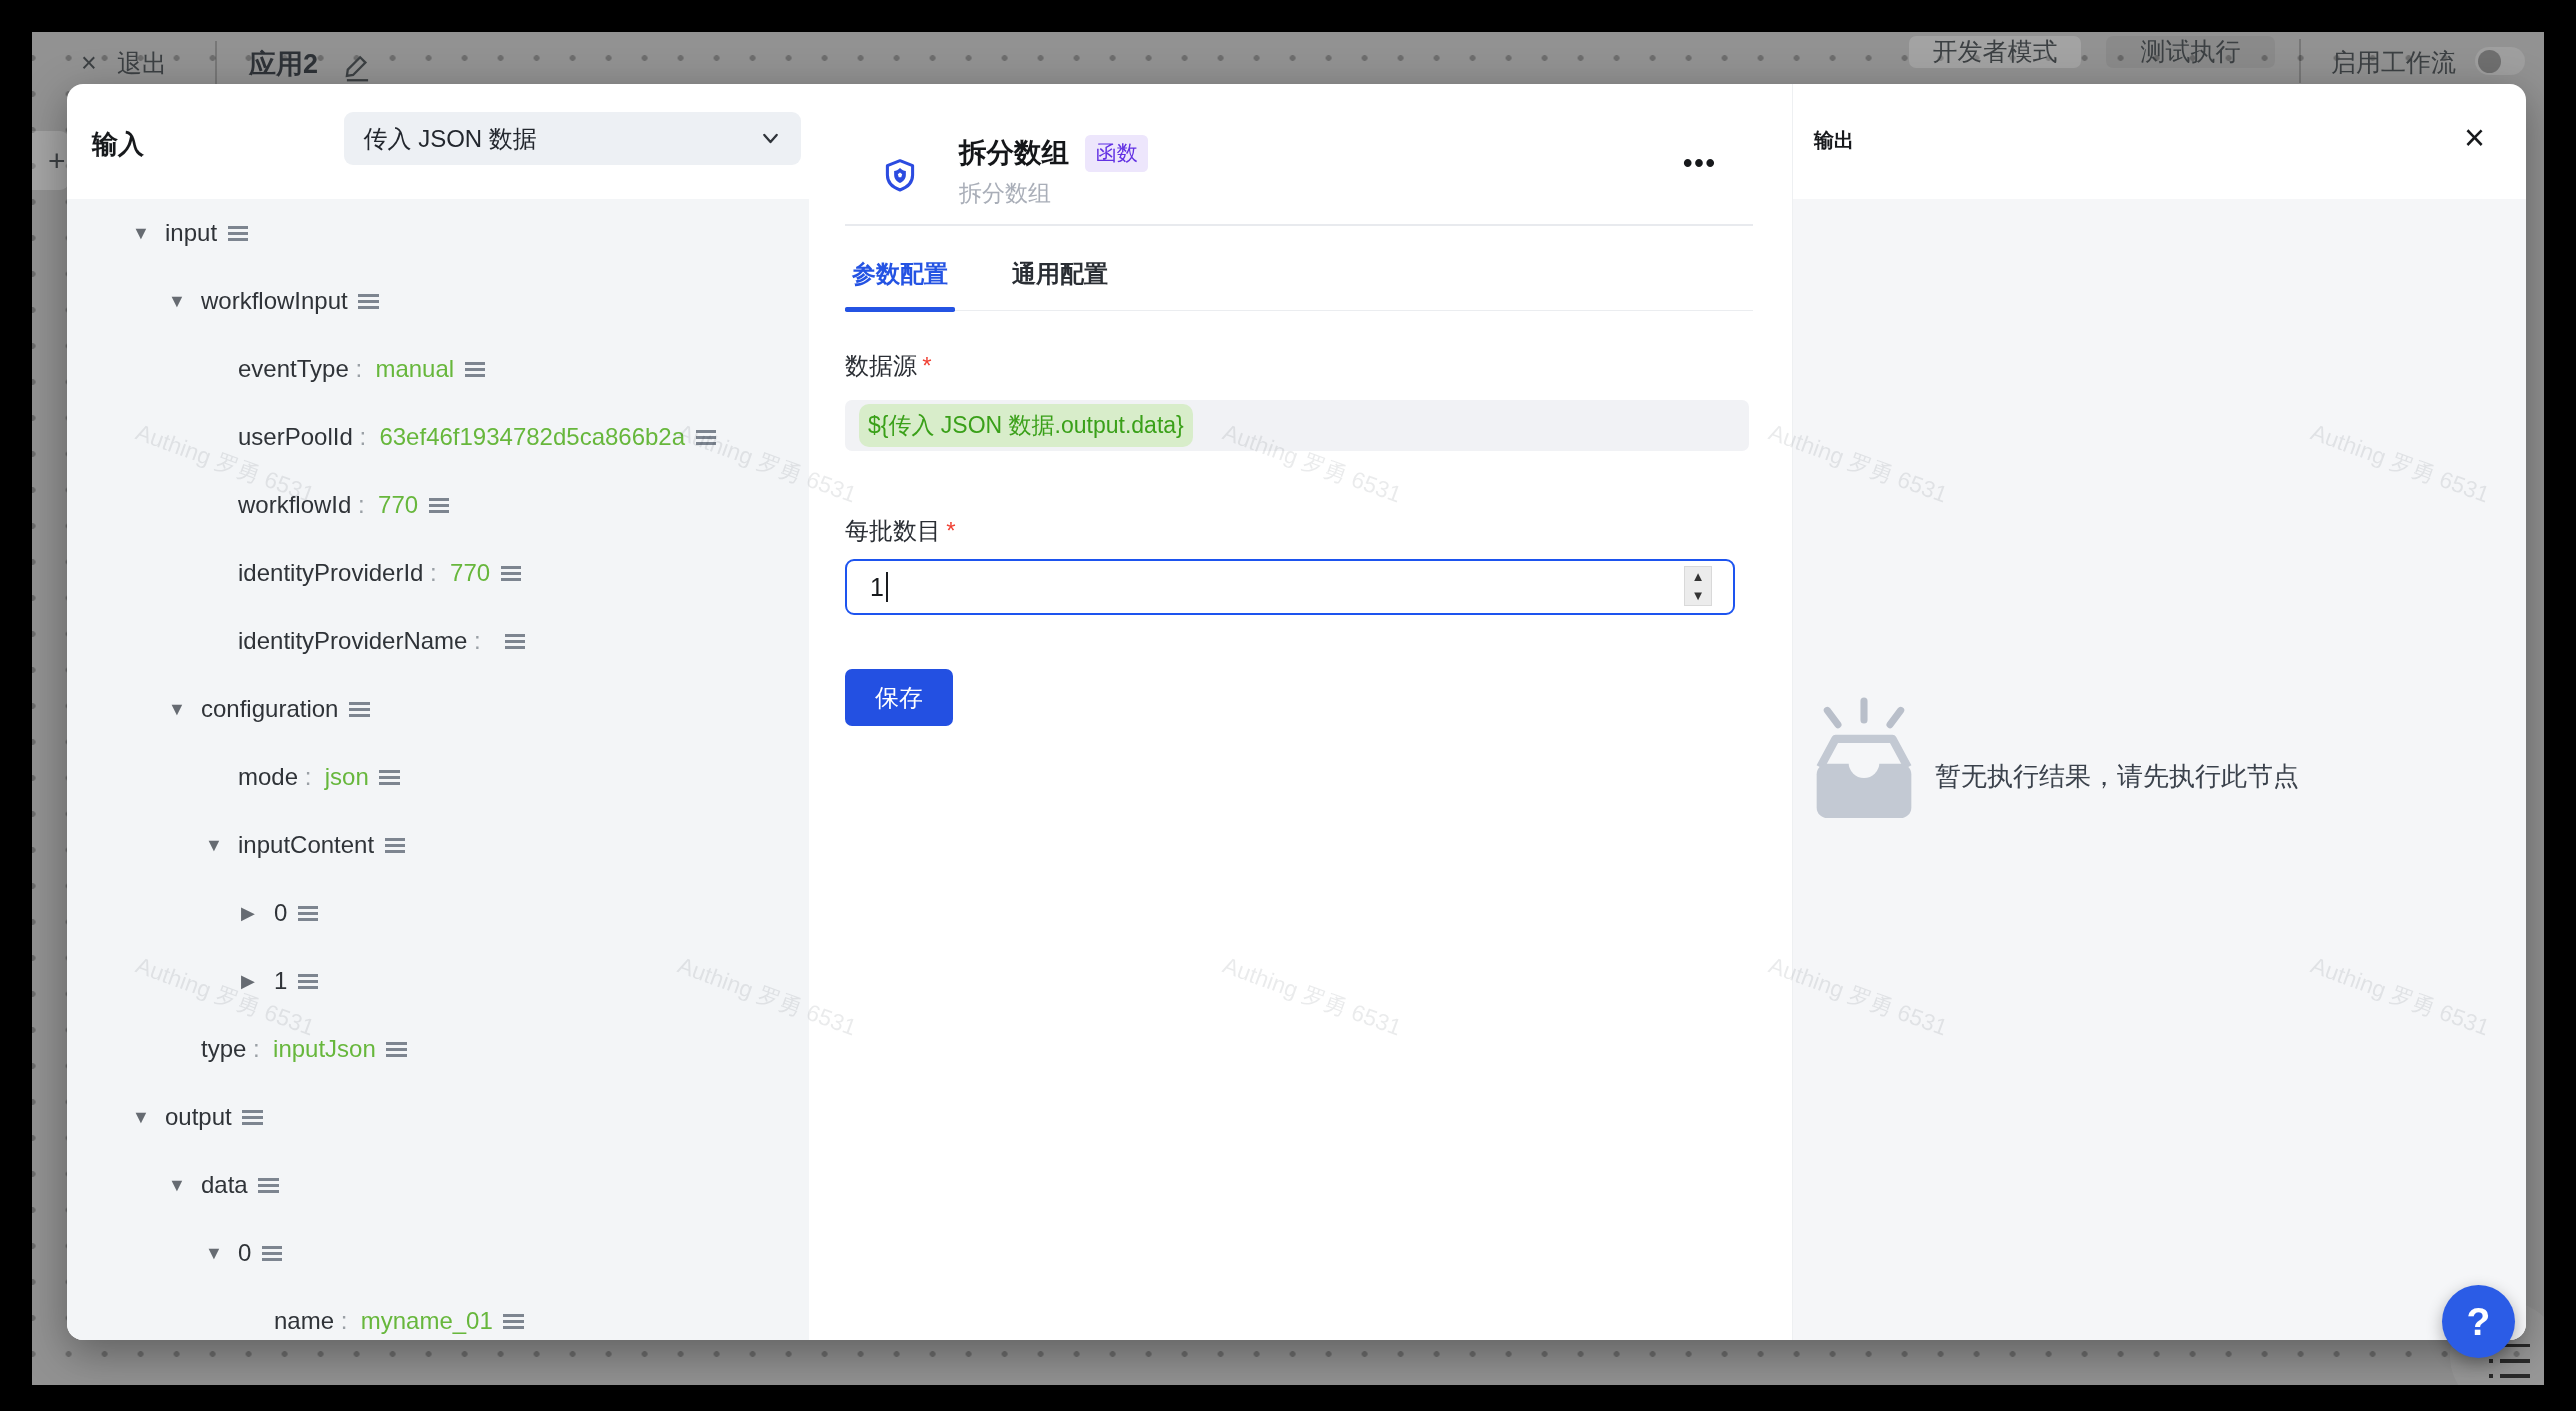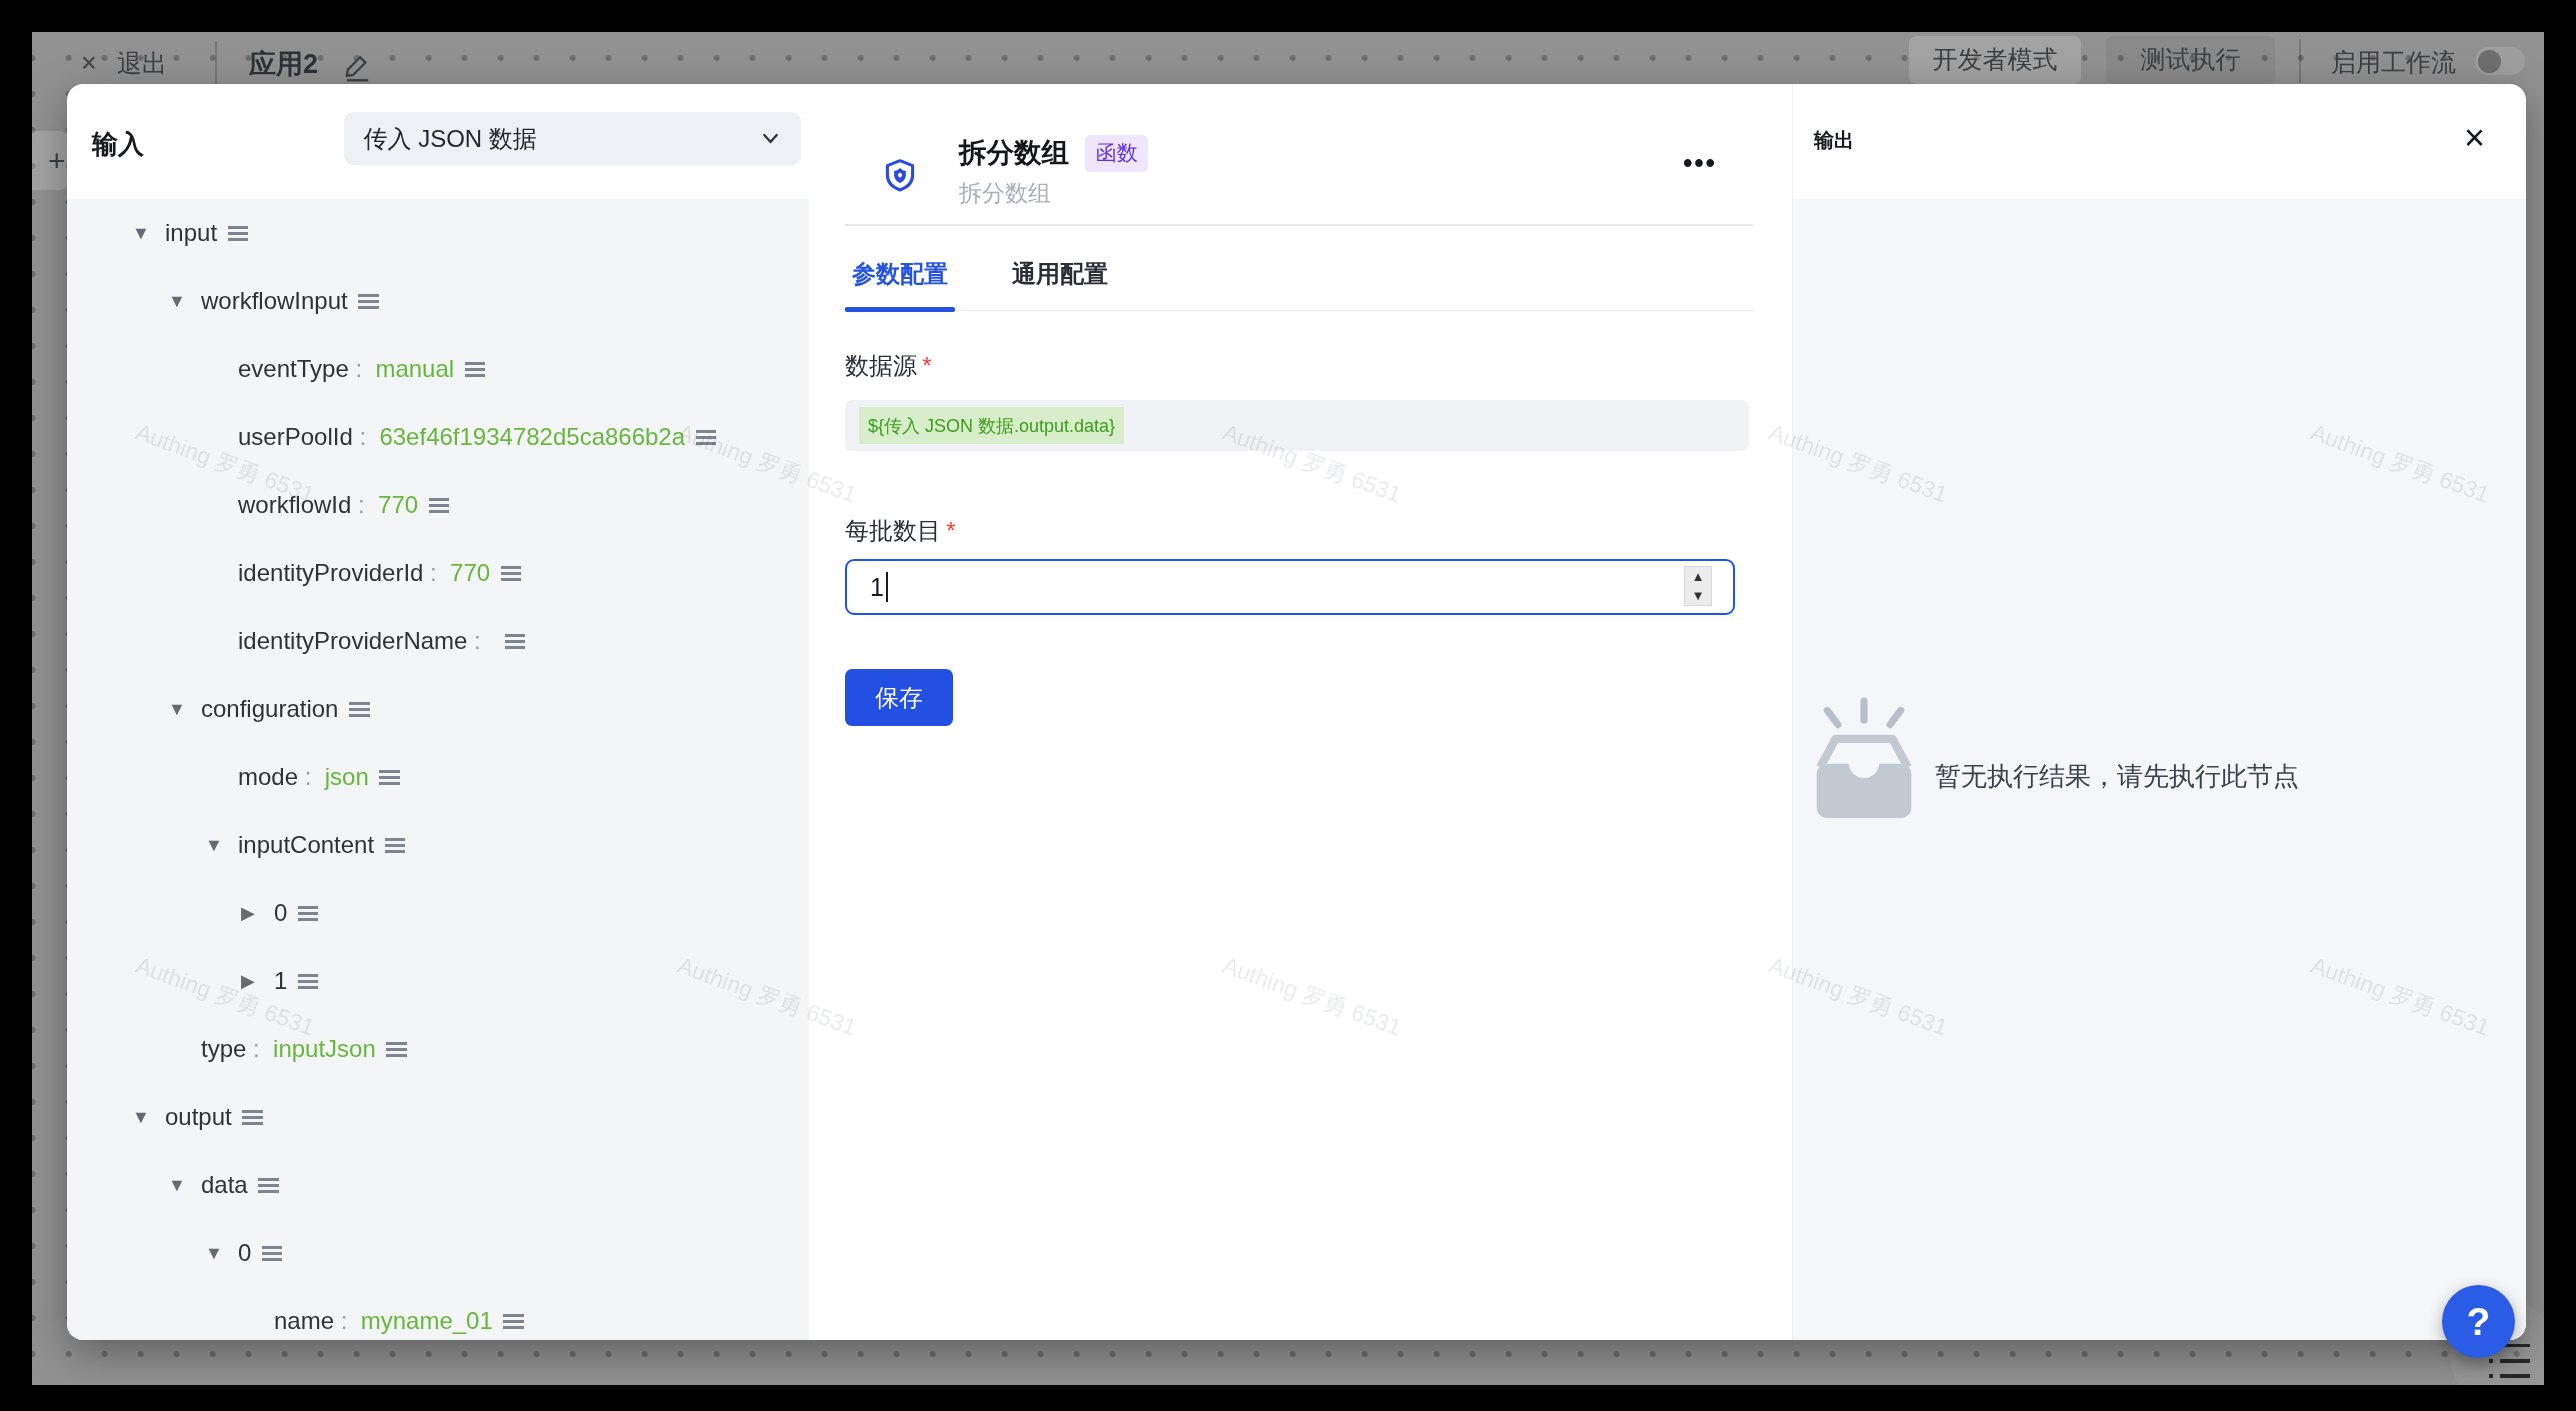--- a/index.html
+++ b/index.html
@@ -15,21 +15,21 @@
   .tb-item { position:absolute; color:#3c4043; font-size:25px; display:flex; align-items:center; }
   .tb-close { left:49px; top:12.4px; height:39px; font-size:27px; }
   .tb-exit { left:85px; top:12.4px; height:39px; }
   .tb-vdiv { position:absolute; left:183px; top:9px; width:1.8px; height:46px; background:rgba(0,0,0,.18); }
   .tb-apptitle { left:217px; top:10.7px; height:43px; font-size:27px; font-weight:bold; color:#2e3237; }
   .tb-pencil { position:absolute; left:312px; top:19.5px; width:27px; height:30px; }
   .seg-wrap { position:absolute; left:1000px; top:3.6px; height:48px; background:rgba(0,0,0,.075); border-radius:7px;
     display:flex; align-items:center; padding:4.4px; gap:3.6px; }
   .seg { height:39px; display:flex; align-items:center; padding:0 19.5px; border-radius:5.3px; font-size:24px; color:#43474d; }
   .seg.active { background:rgba(255,255,255,.34); color:#3b4ec5; }
-  .tb-btn { position:absolute; top:3.6px; height:48px; border-radius:7px; display:flex; align-items:center; justify-content:center; font-size:25px; color:#3c4043; }
+  .tb-btn { position:absolute; top:3.6px; height:32px; border-radius:7px; display:flex; align-items:center; justify-content:center; font-size:25px; color:#3c4043; }
   .btn-dev { left:1877px; width:172px; background:rgba(255,255,255,.16); }
   .btn-test { left:2074px; width:169px; background:rgba(0,0,0,.055); }
   .tb-vdiv2 { position:absolute; left:2267px; top:7px; width:1.8px; height:44px; background:rgba(0,0,0,.18); }
   .tb-enable { left:2299px; top:12.4px; height:36px; }
   .toggle { position:absolute; left:2443px; top:15px; width:50px; height:28px; border-radius:14px; background:#9f9f9f; }
   .toggle .knob { position:absolute; left:2.7px; top:2.7px; width:23px; height:23px; border-radius:50%; background:#6f6f6f; }
 
   
   .canvas-plus { position:absolute; left:0px; top:99px; width:37px; height:59px; background:rgba(255,255,255,.18);
     border-radius:0 9px 9px 0; display:flex; align-items:center; justify-content:flex-end; color:#3c4043; font-size:30px; padding-right:3.6px; }
@@ -72,21 +72,21 @@
   .nh-div { position:absolute; left:36px; top:140px; width:908px; height:1.8px; background:#e8eaee; }
   .tabs { position:absolute; left:36px; top:167px; width:908px; height:60px; border-bottom:1.8px solid #ebedf0; display:flex; gap:50px; }
   .tab { font-size:24px; font-weight:600; color:#2a2e34; padding:7px 7px 0 7px; position:relative; }
   .tab.active { color:#2453e3; }
   .tab.active::after { content:""; position:absolute; left:0; right:0; bottom:-1.8px; height:4.4px; background:#2453e3; border-radius:1.8px; }
   .f-label { position:absolute; left:36px; font-size:24px; color:#2a2e34; }
   .f-label .req { color:#f04134; margin-left:5.3px; }
   .lab1 { top:266px; } .lab2 { top:431px; }
   .valbox { position:absolute; left:36px; top:316px; width:904px; height:51px; background:#f1f2f5; border-radius:7px;
     display:flex; align-items:center; padding:0 14px; }
-  .token { background:#d8edca; color:#3aa019; font-size:18px; padding:6.2px 9px; border-radius:1px; }
+  .token { background:#d8edca; color:#3aa019; font-size:23px; padding:6.2px 9px; border-radius:10px; }
   .numinput { position:absolute; left:36px; top:475px; width:890px; height:56px; background:#fff;
     border:2.7px solid #1d54ef; border-radius:9px; display:flex; align-items:center; padding:0 23px; font-size:25px; color:#17191c; }
   .caret { display:inline-block; width:1.8px; height:30px; background:#1a1c1f; margin-left:1.8px; }
   .stepper { position:absolute; right:21px; top:5.3px; width:28px; height:40px; background:#ececec; border:0.9px solid #d9d9d9;
     display:flex; flex-direction:column; align-items:center; justify-content:space-between; padding:2.7px 0; }
   .stepper span { font-size:13.3px; color:#333; line-height:1; }
   .save-btn { position:absolute; left:36px; top:585px; width:108px; height:57px; background:#2350e2; border-radius:7px;
     color:#fff; font-size:24px; display:flex; align-items:center; justify-content:center; }
 
   

